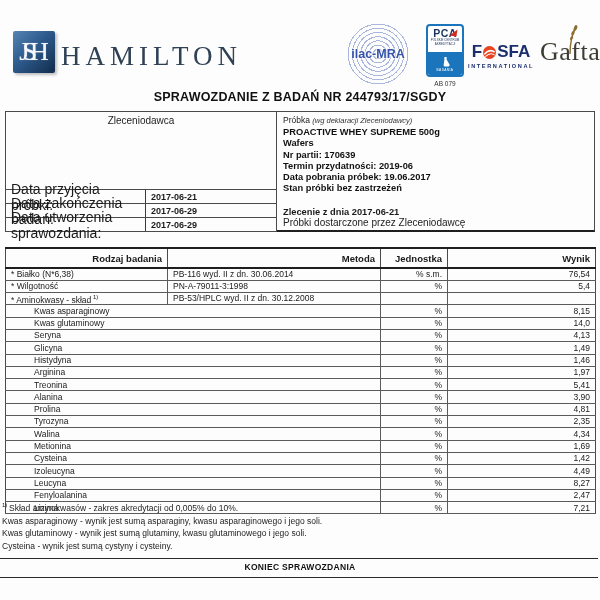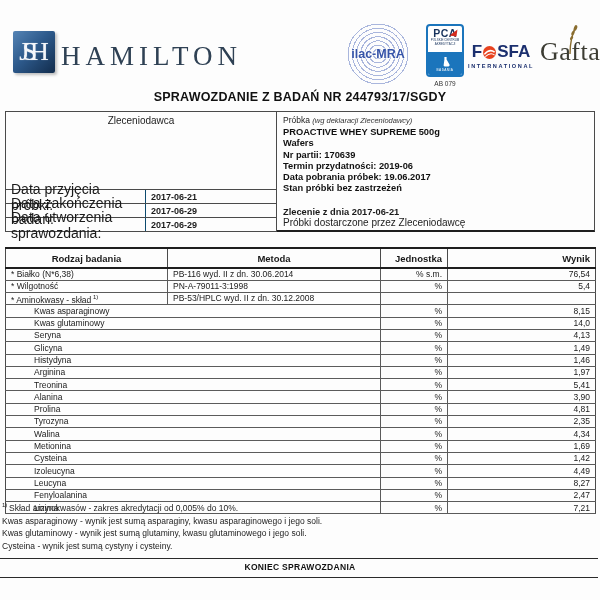--- a/index.html
+++ b/index.html
@@ -95,21 +95,21 @@
   .delivery-line { font-size:10px; line-height:10px; color:#222; }
   
   .results {
     position:absolute; left:5px; top:247px; width:590px;
     border-collapse:collapse; table-layout:fixed; font-size:8.5px; color:#1a1a1a;
     border-top:2px solid #1e1e1e; border-left:1px solid #4a4a4a;
     border-right:1px solid #4a4a4a; border-bottom:1px solid #4a4a4a;
   }
   .results th {
     height:20px; font-size:9.5px; font-weight:bold; border-bottom:2px solid #1e1e1e;
-    border-right:1px solid #4a4a4a; text-align:center; padding:0 5px; vertical-align:middle;
+    border-right:1px solid #4a4a4a; text-align:right; padding:0 5px; vertical-align:middle;
   }
   .results th:last-child { border-right:none; }
   .results th.center, .results td.center { text-align:right; }
   .results td {
     height:12.3px; border-bottom:1px solid #5a5a5a; border-right:1px solid #5a5a5a;
     padding:0 5px; vertical-align:middle; line-height:1; white-space:nowrap; overflow:hidden;
   }
   .results td:last-child { border-right:none; }
   .results td.indent { padding-left:28px; }
   .results sup { font-size:6px; vertical-align:super; }

